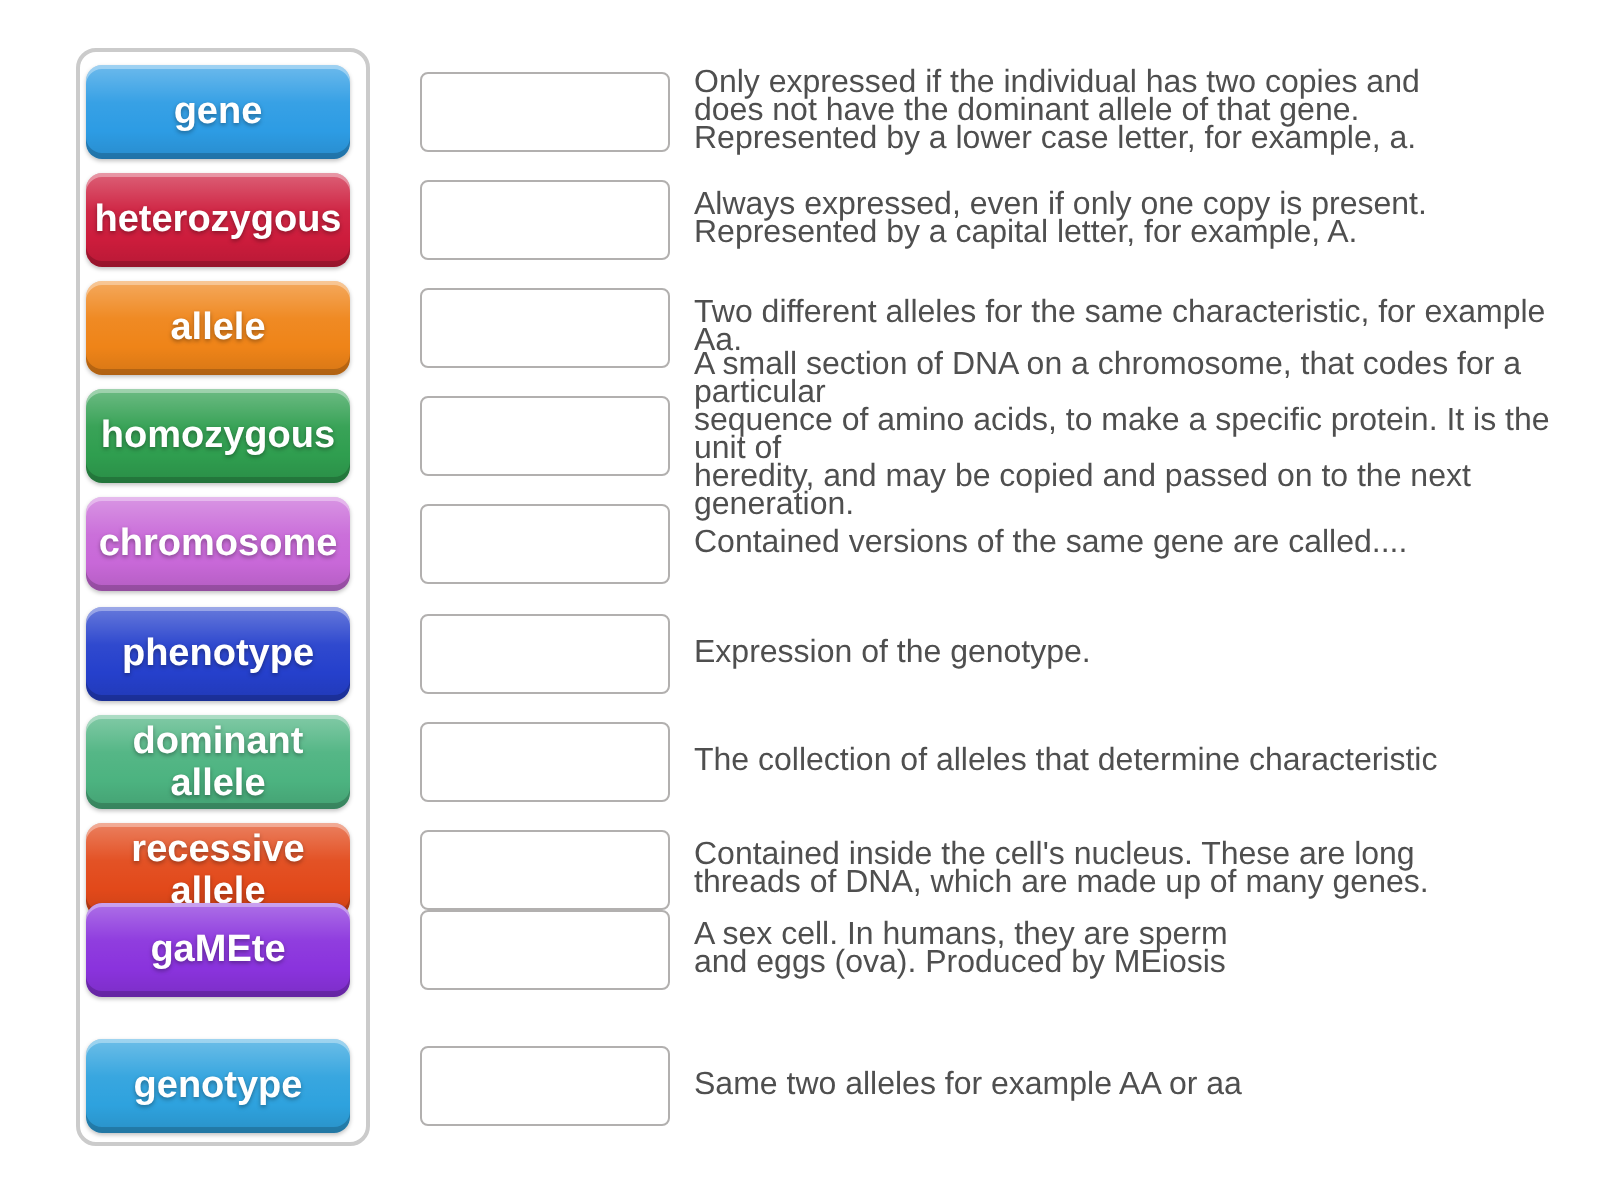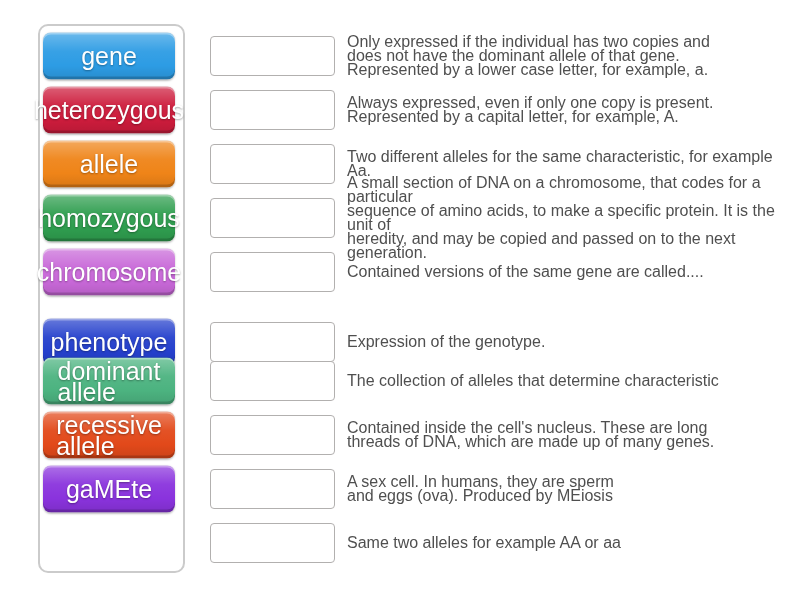--- a/index.html
+++ b/index.html
@@ -42,23 +42,24 @@
     border-radius: 8px;
     display: flex;
     align-items: center;
     justify-content: center;
     background-image: linear-gradient(180deg, rgba(255,255,255,0.30) 0%, rgba(255,255,255,0.05) 40%, rgba(0,0,0,0.00) 70%, rgba(0,0,0,0.10) 100%);
     box-shadow: inset 0 2px 0 rgba(255,255,255,0.35), inset 0 -3px 0 rgba(0,0,0,0.18), 0 1px 2px rgba(0,0,0,0.25);
     cursor: grab;
   }
   .term-tile-label {
     color: #ffffff;
-    font-weight: normal;
-    font-size: 25px;
+    font-weight: bold;
+    font-size: 19px;
     line-height: 21px;
+    text-align: center;
     white-space: pre-line;
     text-shadow: 0 1px 2px rgba(0,0,0,0.35);
   }
   .answer-slot {
     position: absolute;
     left: 210px;
     top: 50%;
     transform: translateY(-50%);
     width: 125px;
     height: 40px;
@@ -118,21 +119,21 @@
 sequence of amino acids, to make a specific protein. It is the unit of
 heredity, and may be copied and passed on to the next generation.</div>
   </div>
       <div class="match-row" style="top: 245px;">
     <div class="term-tile" style="background-color: rgb(200, 104, 216);">
       <span class="term-tile-label">chromosome</span>
     </div>
     <div class="answer-slot"></div>
     <div class="definition-text">Contained versions of the same gene are called....</div>
   </div>
-      <div class="match-row" style="top: 315px;">
+      <div class="match-row" style="top: 300px;">
     <div class="term-tile" style="background-color: rgb(37, 64, 204);">
       <span class="term-tile-label">phenotype</span>
     </div>
     <div class="answer-slot"></div>
     <div class="definition-text">Expression of the genotype.</div>
   </div>
       <div class="match-row" style="top: 354px;">
     <div class="term-tile" style="background-color: rgb(76, 179, 128);">
       <span class="term-tile-label">dominant
 allele</span>
@@ -142,26 +143,29 @@
   </div>
       <div class="match-row" style="top: 408px;">
     <div class="term-tile" style="background-color: rgb(226, 73, 26);">
       <span class="term-tile-label">recessive
 allele</span>
     </div>
     <div class="answer-slot"></div>
     <div class="definition-text">Contained inside the cell's nucleus. These are long
 threads of DNA, which are made up of many genes.</div>
   </div>
-      <div class="match-row" style="top: 462px;">
+      <div class="match-row" style="top: 448px;">
     <div class="term-tile" style="background-color: rgb(138, 51, 221);">
       <span class="term-tile-label">gaMEte</span>
     </div>
     <div class="answer-slot"></div>
     <div class="definition-text">A sex cell. In humans, they are sperm
 and eggs (ova). Produced by MEiosis</div>
   </div>
       <div class="match-row" style="top: 516px;">
+    <div class="term-tile" style="background-color: rgb(46, 162, 222);">
+      <span class="term-tile-label">genotype</span>
+    </div>
     <div class="answer-slot"></div>
     <div class="definition-text">Same two alleles for example AA or aa</div>
   </div>
     </div>
 </div>
 
 </body></html>

